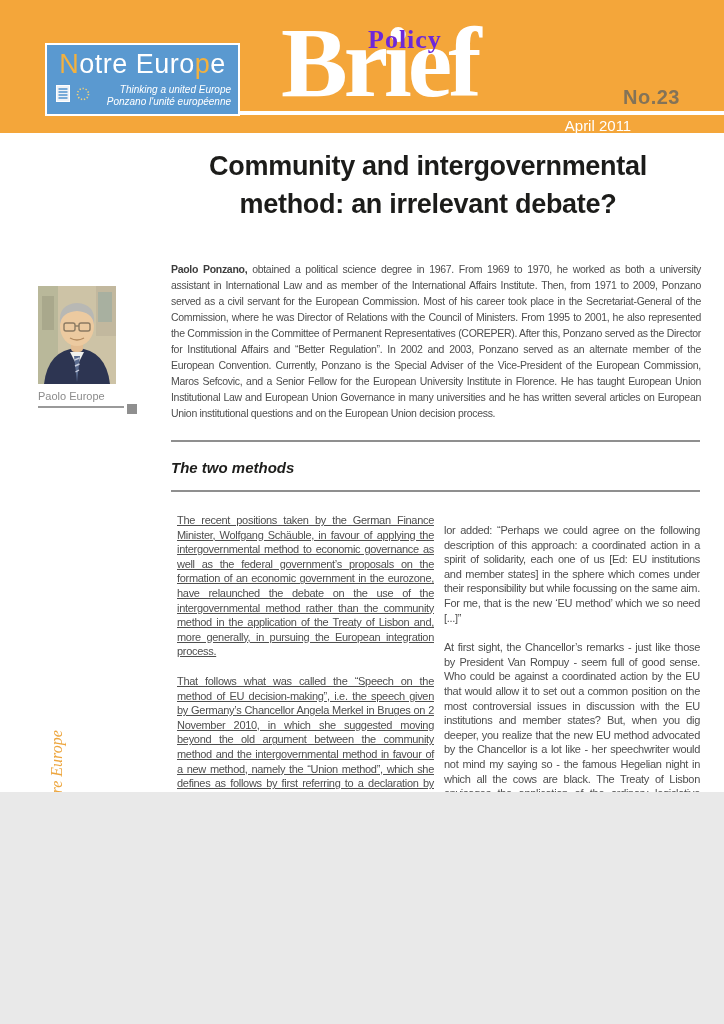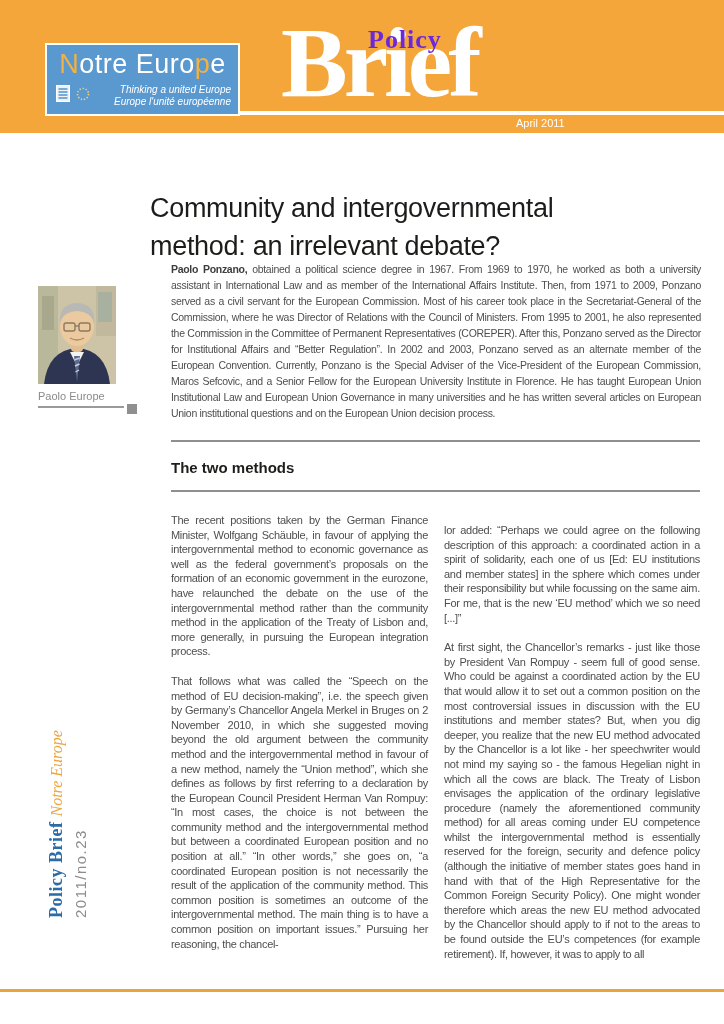--- a/index.html
+++ b/index.html
@@ -1,19 +1,19 @@
 <!DOCTYPE html>
 <html><head>
 <meta charset="utf-8">
 <style>
   * { margin:0; padding:0; box-sizing:border-box; }
   html,body { background:#e9e9e9; }
   body { width:724px; }
   .page {
-    position:relative; width:724px; height:1024px; background:#ffffff;
+    position:relative; width:724px; height:792px; background:#ffffff;
     font-family:"Liberation Sans", sans-serif; overflow:hidden;
   }
   
   .header { position:absolute; left:0; top:0; width:724px; height:133px; background:#F4A63A; }
   .logo-box {
     position:absolute; left:45px; top:43px; width:195px; height:73px;
     background:#5A99D0; border:2px solid #ffffff;
   }
   .logo-name {
     margin-top:5px; text-align:center; font-size:27px; line-height:28px;
@@ -33,51 +33,51 @@
     position:absolute; left:281px; top:13px; color:#ffffff;
     font-family:"Liberation Serif", serif; font-weight:bold;
     font-size:100px; line-height:100px; letter-spacing:-4px;
   }
   .header-rule { position:absolute; left:240px; top:111px; width:484px; height:4px; background:#ffffff; }
   .issue-no {
     position:absolute; left:500px; top:86px; width:180px; text-align:right;
     font-size:20px; font-weight:bold; color:#837358; letter-spacing:0.5px;
   }
   .issue-date {
-    position:absolute; left:516px; top:117px; width:196px; text-align:left;
-    font-size:11px; color:#ffffff;
+    position:absolute; left:500px; top:117px; width:196px; text-align:center;
+    font-size:15px; color:#ffffff;
   }
   
   .title {
-    position:absolute; left:150px; top:147px; width:556px; text-align:left;
-    font-weight:normal; font-size:27px; line-height:38px; color:#1c1c1a; letter-spacing:-0.3px;margin-top:42px;
+    position:absolute; left:150px; top:147px; width:556px; text-align:center;
+    font-weight:bold; font-size:27px; line-height:38px; color:#1c1c1a; letter-spacing:-0.3px;
   }
   
   .photo { position:absolute; left:38px; top:286px; width:78px; height:98px; background:#cfc5a8; }
   .photo svg { display:block; }
   .photo-caption { position:absolute; left:38px; top:390px; font-size:11px; color:#8b8b8b; }
   .photo-rule { position:absolute; left:38px; top:406px; width:86px; height:2px; background:#9a9a9a; }
   .photo-rule-square { position:absolute; left:127px; top:404px; width:10px; height:10px; background:#8f8f8f; }
   .bio {
     position:absolute; left:171px; top:261px; width:530px;
     font-size:10.5px; line-height:16px; letter-spacing:-0.3px;
     text-align:justify; color:#4e4e4e;
   }
   .bio b { color:#3d3d3d; }
   
   .rule-top { position:absolute; left:171px; top:440px; width:529px; height:2px; background:#8f8f8f; }
-  .section-heading { position:absolute; left:171px; top:459px; font-size:15px; font-weight:bold; color:#1d1d1b; }
+  .section-heading { position:absolute; left:171px; top:459px; font-size:15px; font-weight:bold; color:#1d1d1b;font-style:italic; }
   .rule-bottom { position:absolute; left:171px; top:490px; width:529px; height:2px; background:#8f8f8f; }
   
   .col {
     position:absolute; top:513px; width:257px;
     font-size:11px; line-height:14.6px; letter-spacing:-0.3px;
     text-align:justify; color:#4e4e4e;
   }
-  .col-left { left:171px; }
+  .col-left { left:177px;text-decoration:underline; }
   .col-right { left:444px; width:256px;margin-top:10px; }
   .col p { margin-bottom:15px; }
   
   .sidebar {
     position:absolute; left:46px; top:918px; width:232px;
     transform:rotate(-90deg); transform-origin:0 0; white-space:nowrap;
   }
   .sidebar-brand-serif {
     font-family:"Liberation Serif", serif; font-weight:bold; font-size:18px; color:#2B6CA8; letter-spacing:0.5px;
   }
@@ -108,27 +108,28 @@
           </svg>
         </span>
         <span>
           <svg width="16" height="16" viewBox="0 0 16 16">
             <circle cx="8" cy="8" r="5.5" fill="none" stroke="#F3D27A" stroke-width="1.6" stroke-dasharray="1.3 1.8"></circle>
           </svg>
         </span>
       </div>
       <div class="logo-tagline">
         <div>Thinking a united Europe</div>
-        <div>Europe l'unité européenne</div>
+        <div>Ponzano l'unité européenne</div>
       </div>
     </div>
 
     <div class="masthead-brief">Brief</div>
     <div class="masthead-policy">Policy</div>
     <div class="header-rule"></div>
+    <div class="issue-no">No.23</div>
     <div class="issue-date">April 2011</div>
   </div>
 
   <div class="title">
     <div>Community and intergovernmental</div>
     <div>method: an irrelevant debate?</div>
   </div>
 
   <div class="photo">
     <svg width="78" height="98" viewBox="0 0 78 98">

